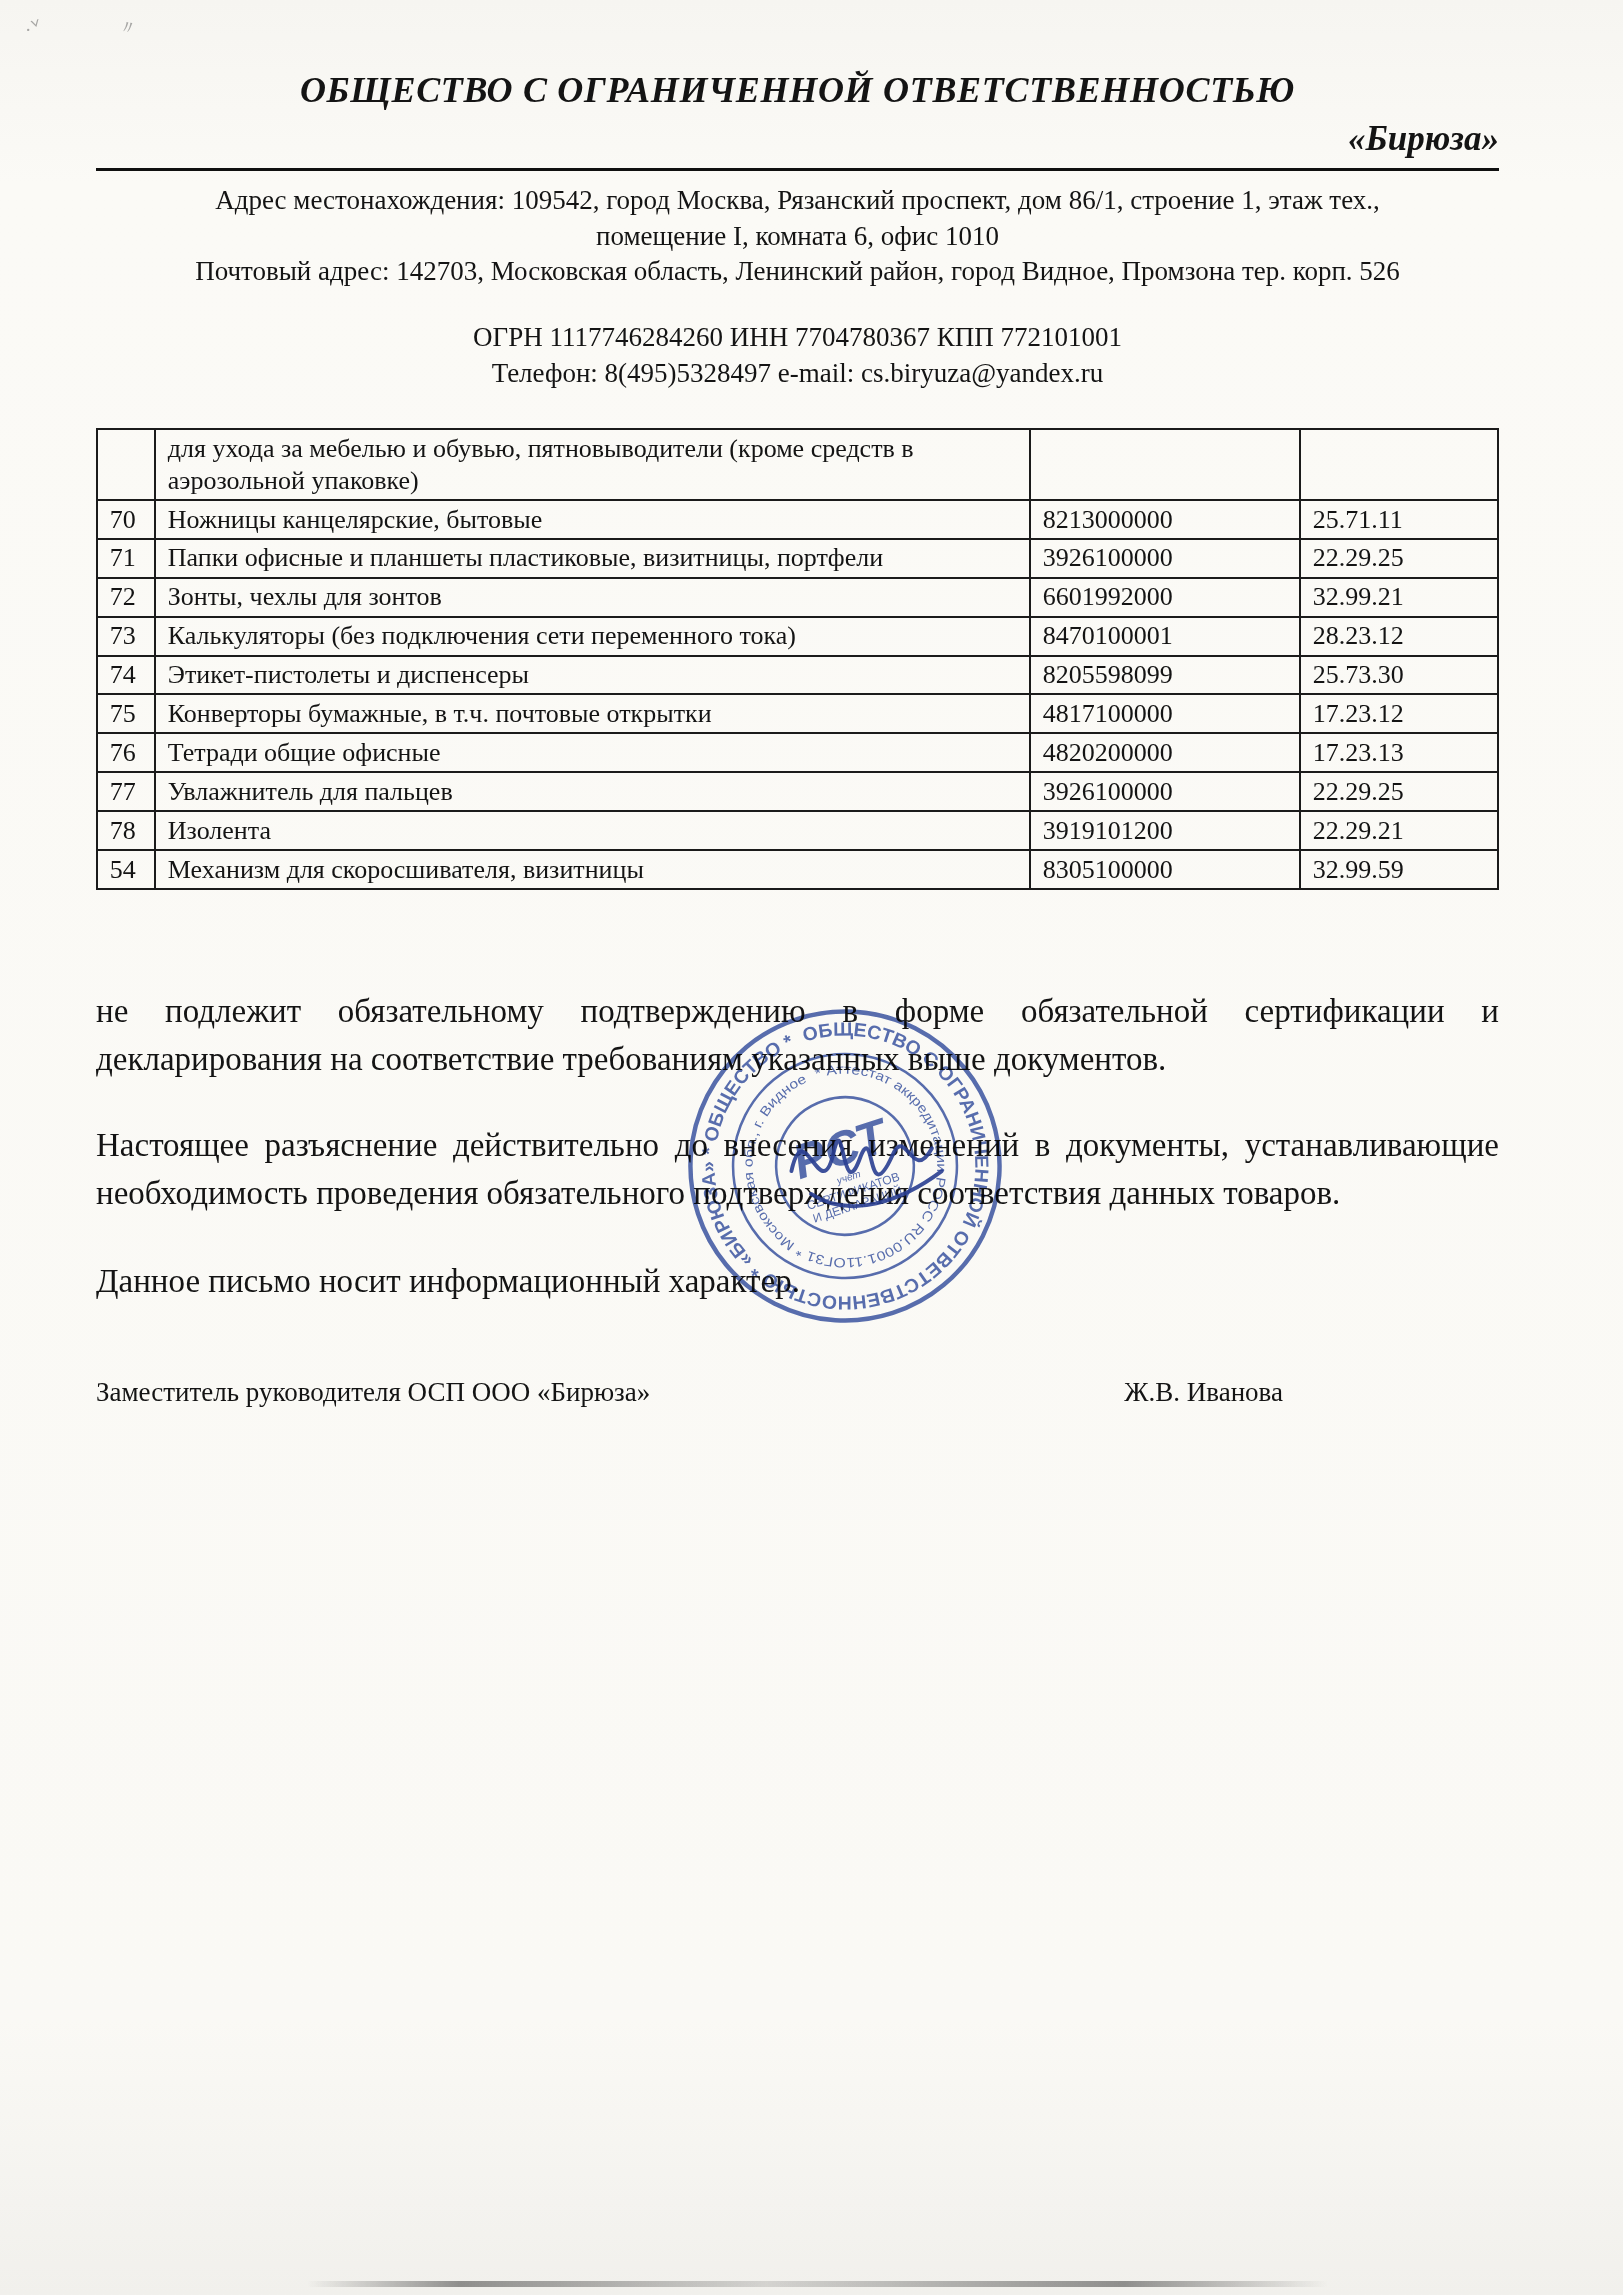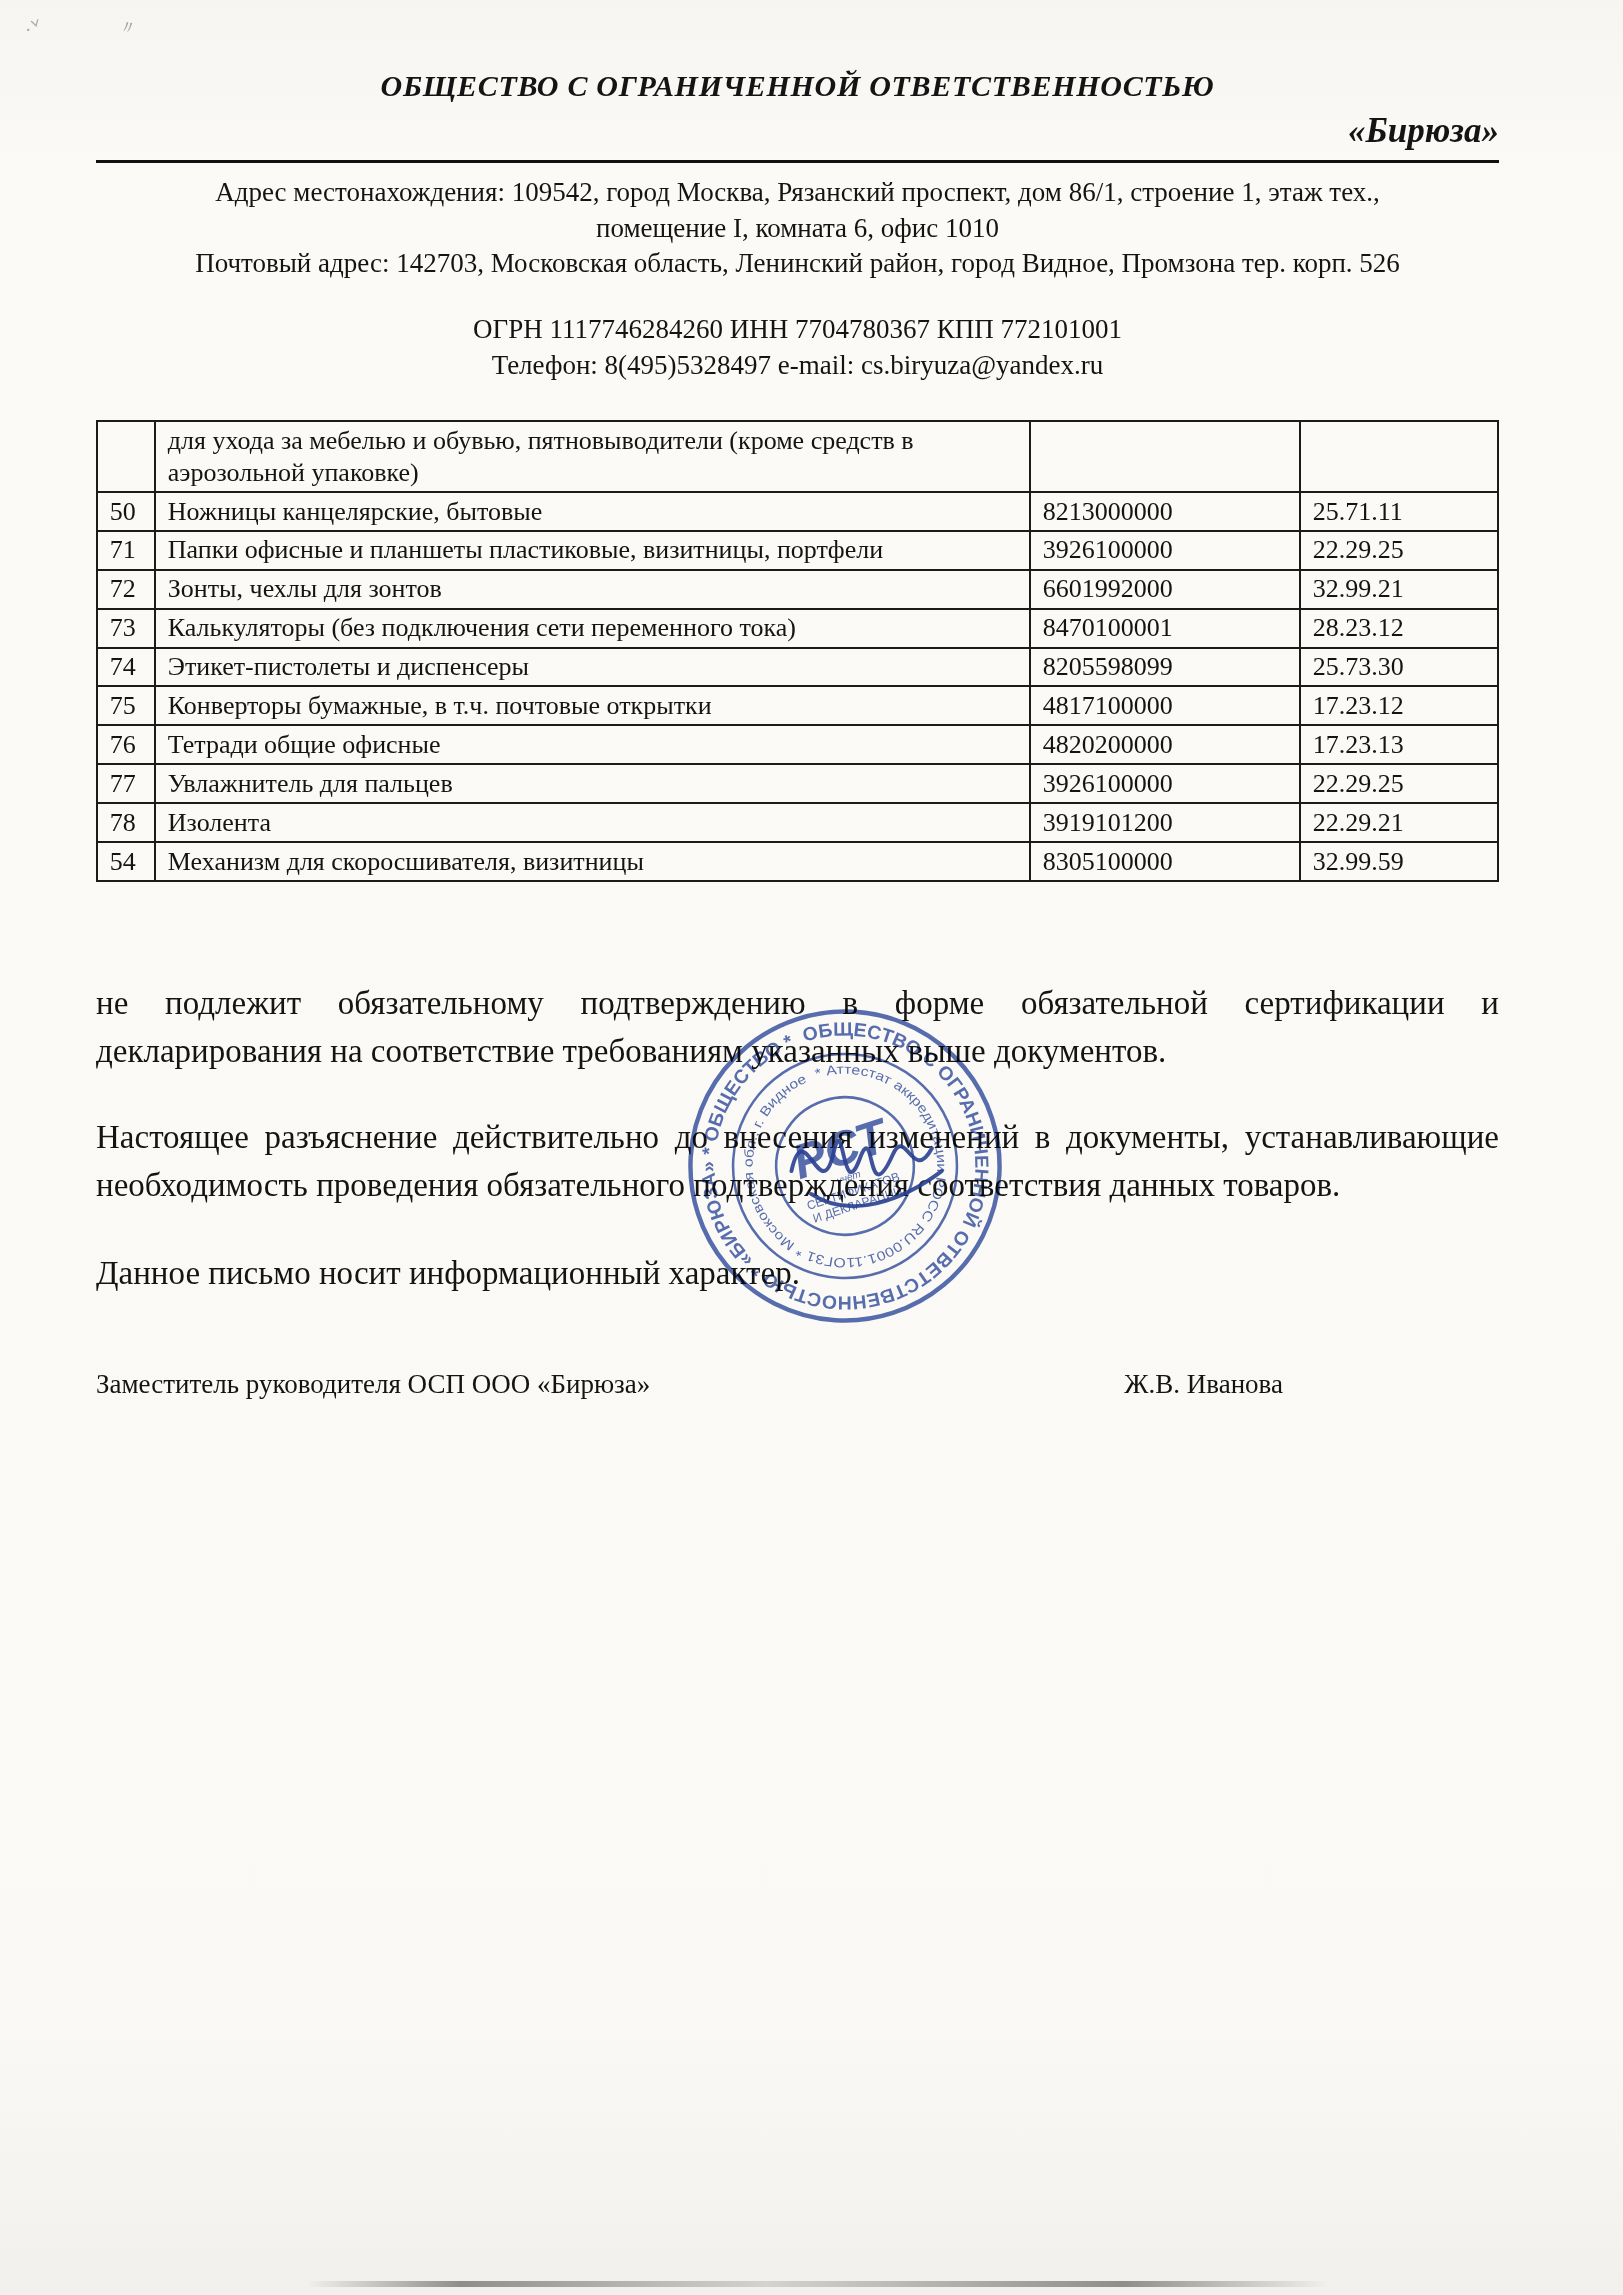--- a/index.html
+++ b/index.html
@@ -3,21 +3,21 @@
 <meta charset="utf-8">
 <style>
   * { margin:0; padding:0; box-sizing:border-box; }
   body { background:#d9d9d9; font-family:"Liberation Serif", serif; }
   .page {
     position:relative; width:1623px; height:2295px; margin:0 auto;
     background:linear-gradient(180deg,#f6f5f1 0%,#fbfaf6 8%,#faf9f5 88%,#f1f0ec 100%);
     color:#141414; overflow:hidden;
   }
   .content { position:absolute; left:96px; top:69px; width:1403px; }
-  .title1 { text-align:center; font-size:30px; font-weight:bold; font-style:italic; letter-spacing:0.7px; }
+  .title1 { text-align:center; font-size:36px; font-weight:bold; font-style:italic; letter-spacing:0.7px; }
   .title2 { text-align:right; font-size:35px; font-weight:bold; font-style:italic; margin-top:7.9px; }
   .rule { height:3.3px; background:#101010; border:none; margin:9.2px 0 11.8px 0; }
   .addr { text-align:center; font-size:27px; line-height:1.32; }
   .gap-top { margin-top:30px; }
   table.products {
     width:100%; border-collapse:collapse; margin-top:37px; table-layout:fixed;
     font-size:26px;
     padding-left:20px;
   }
   table.products td {
@@ -81,21 +81,21 @@
           <col class="col-okpd">
       </colgroup>
       <tbody>
         <tr>
           <td></td>
           <td>для ухода за мебелью и обувью, пятновыводители (кроме средств в аэрозольной упаковке)</td>
           <td></td>
           <td></td>
         </tr>
         <tr>
-          <td>50</td>
+          <td>70</td>
           <td>Ножницы канцелярские, бытовые</td>
           <td>8213000000</td>
           <td>25.71.11</td>
         </tr>
         <tr>
           <td>71</td>
           <td>Папки офисные и планшеты пластиковые, визитницы, портфели</td>
           <td>3926100000</td>
           <td>22.29.25</td>
         </tr>

